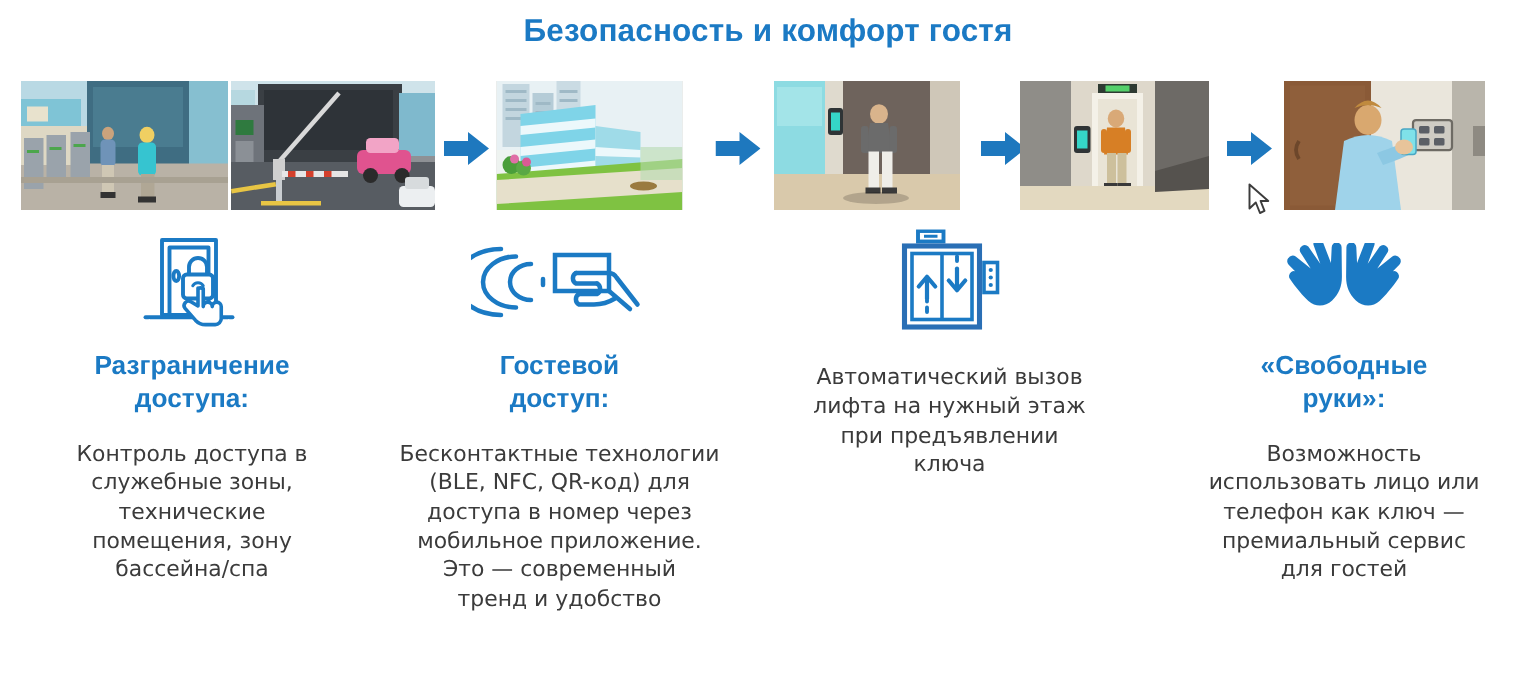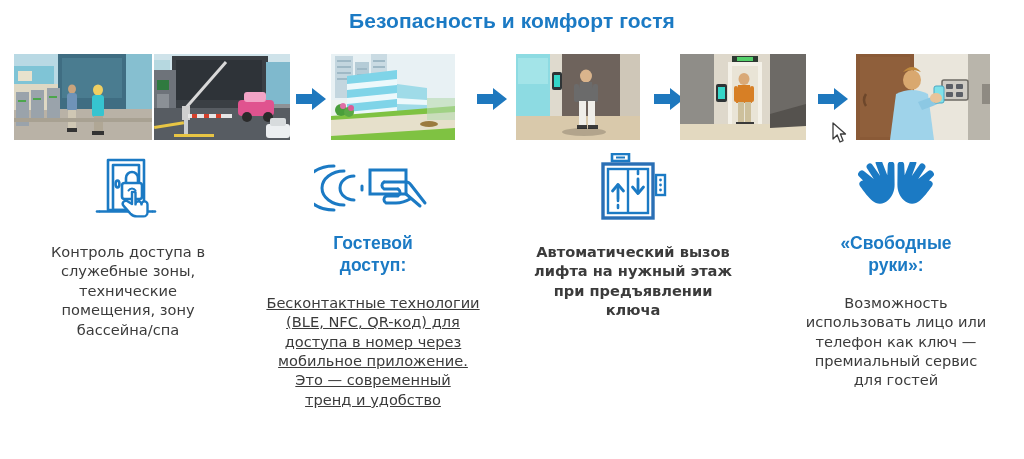--- a/index.html
+++ b/index.html
@@ -97,22 +97,22 @@
   }
   .body {
     margin-top: 16px;
     font-size: 14.6px;
     color: #3b3b3b;
     line-height: 1.33;
     white-space: pre-line;
     font-family: "DejaVu Sans", sans-serif;
   }
   .col-1 .body { padding: 0 8px; }
-  .col-2 .body { padding: 0 6px; text-decoration: underline; }
-  .col-3 .body { padding: 0 12px; font-weight: bold; }
+  .col-2 .body { padding: 0 6px; }
+  .col-3 .body { padding: 0 12px; }
   .col-4 .body { padding: 0 14px; }
 </style>
 </head>
 <body>
 
 <div id="slide">
 
   <div class="title">Безопасность и комфорт гостя</div>
 
   <div class="strip">
@@ -379,20 +379,22 @@
           <path d="M31 28 v-5 a6 6 0 0 1 12 0 v5"></path>
         </g>
         <g fill="none" stroke="#1b7ac4" stroke-width="2" stroke-linecap="round">
           <path d="M33.5 35.5 a4 4 0 0 1 7 0"></path>
         </g>
         <g fill="#ffffff" stroke="#1b7ac4" stroke-width="2.4" stroke-linejoin="round" stroke-linecap="round">
           <path d="M37 37 v12 l-5 -3 a3 3 0 0 0 -3.6 4.6 l7 8 a9 9 0 0 0 6.6 2.8 h6.5 a4 4 0 0 0 4 -4 v-8 a3 3 0 0 0 -6 0 a3 3 0 0 0 -6 0 v-12 a3.4 3.4 0 0 0 -3.5 0 z"></path>
         </g>
       </svg>
     </div>
+    <div class="heading">Разграничение
+доступа:</div>
     <div class="body">Контроль доступа в
 служебные зоны,
 технические
 помещения, зону
 бассейна/спа</div>
   </div>
 
   <div class="col col-2">
     <div class="icon-wrap">
       <svg width="118" height="56" viewBox="0 0 118 56" xmlns="http://www.w3.org/2000/svg">

